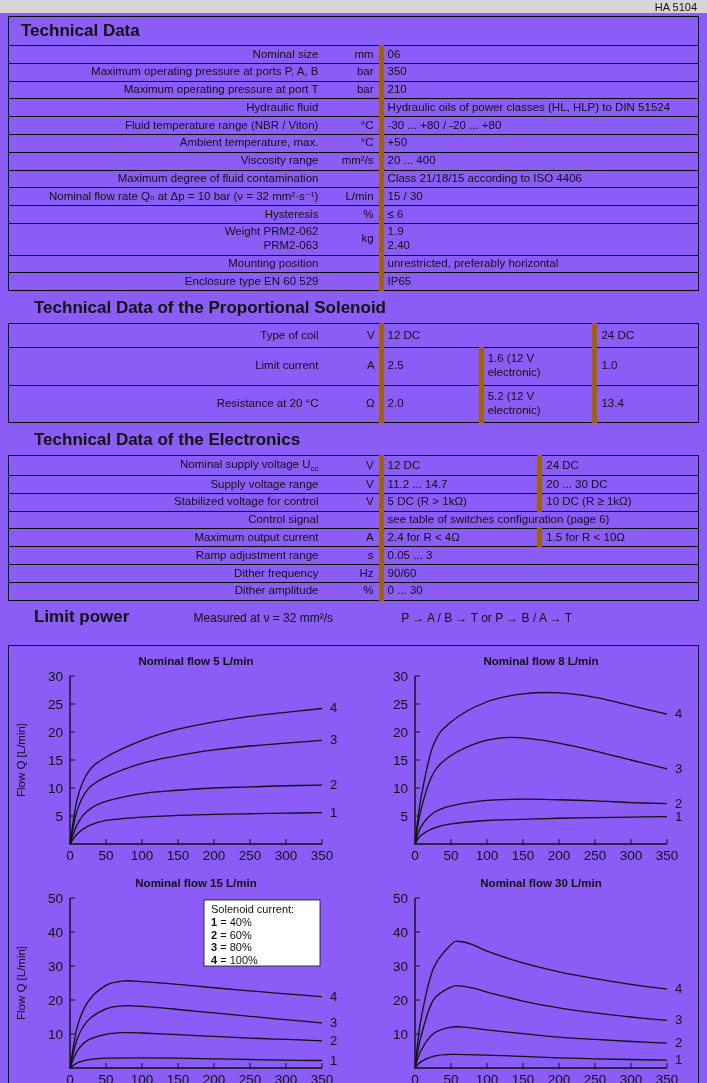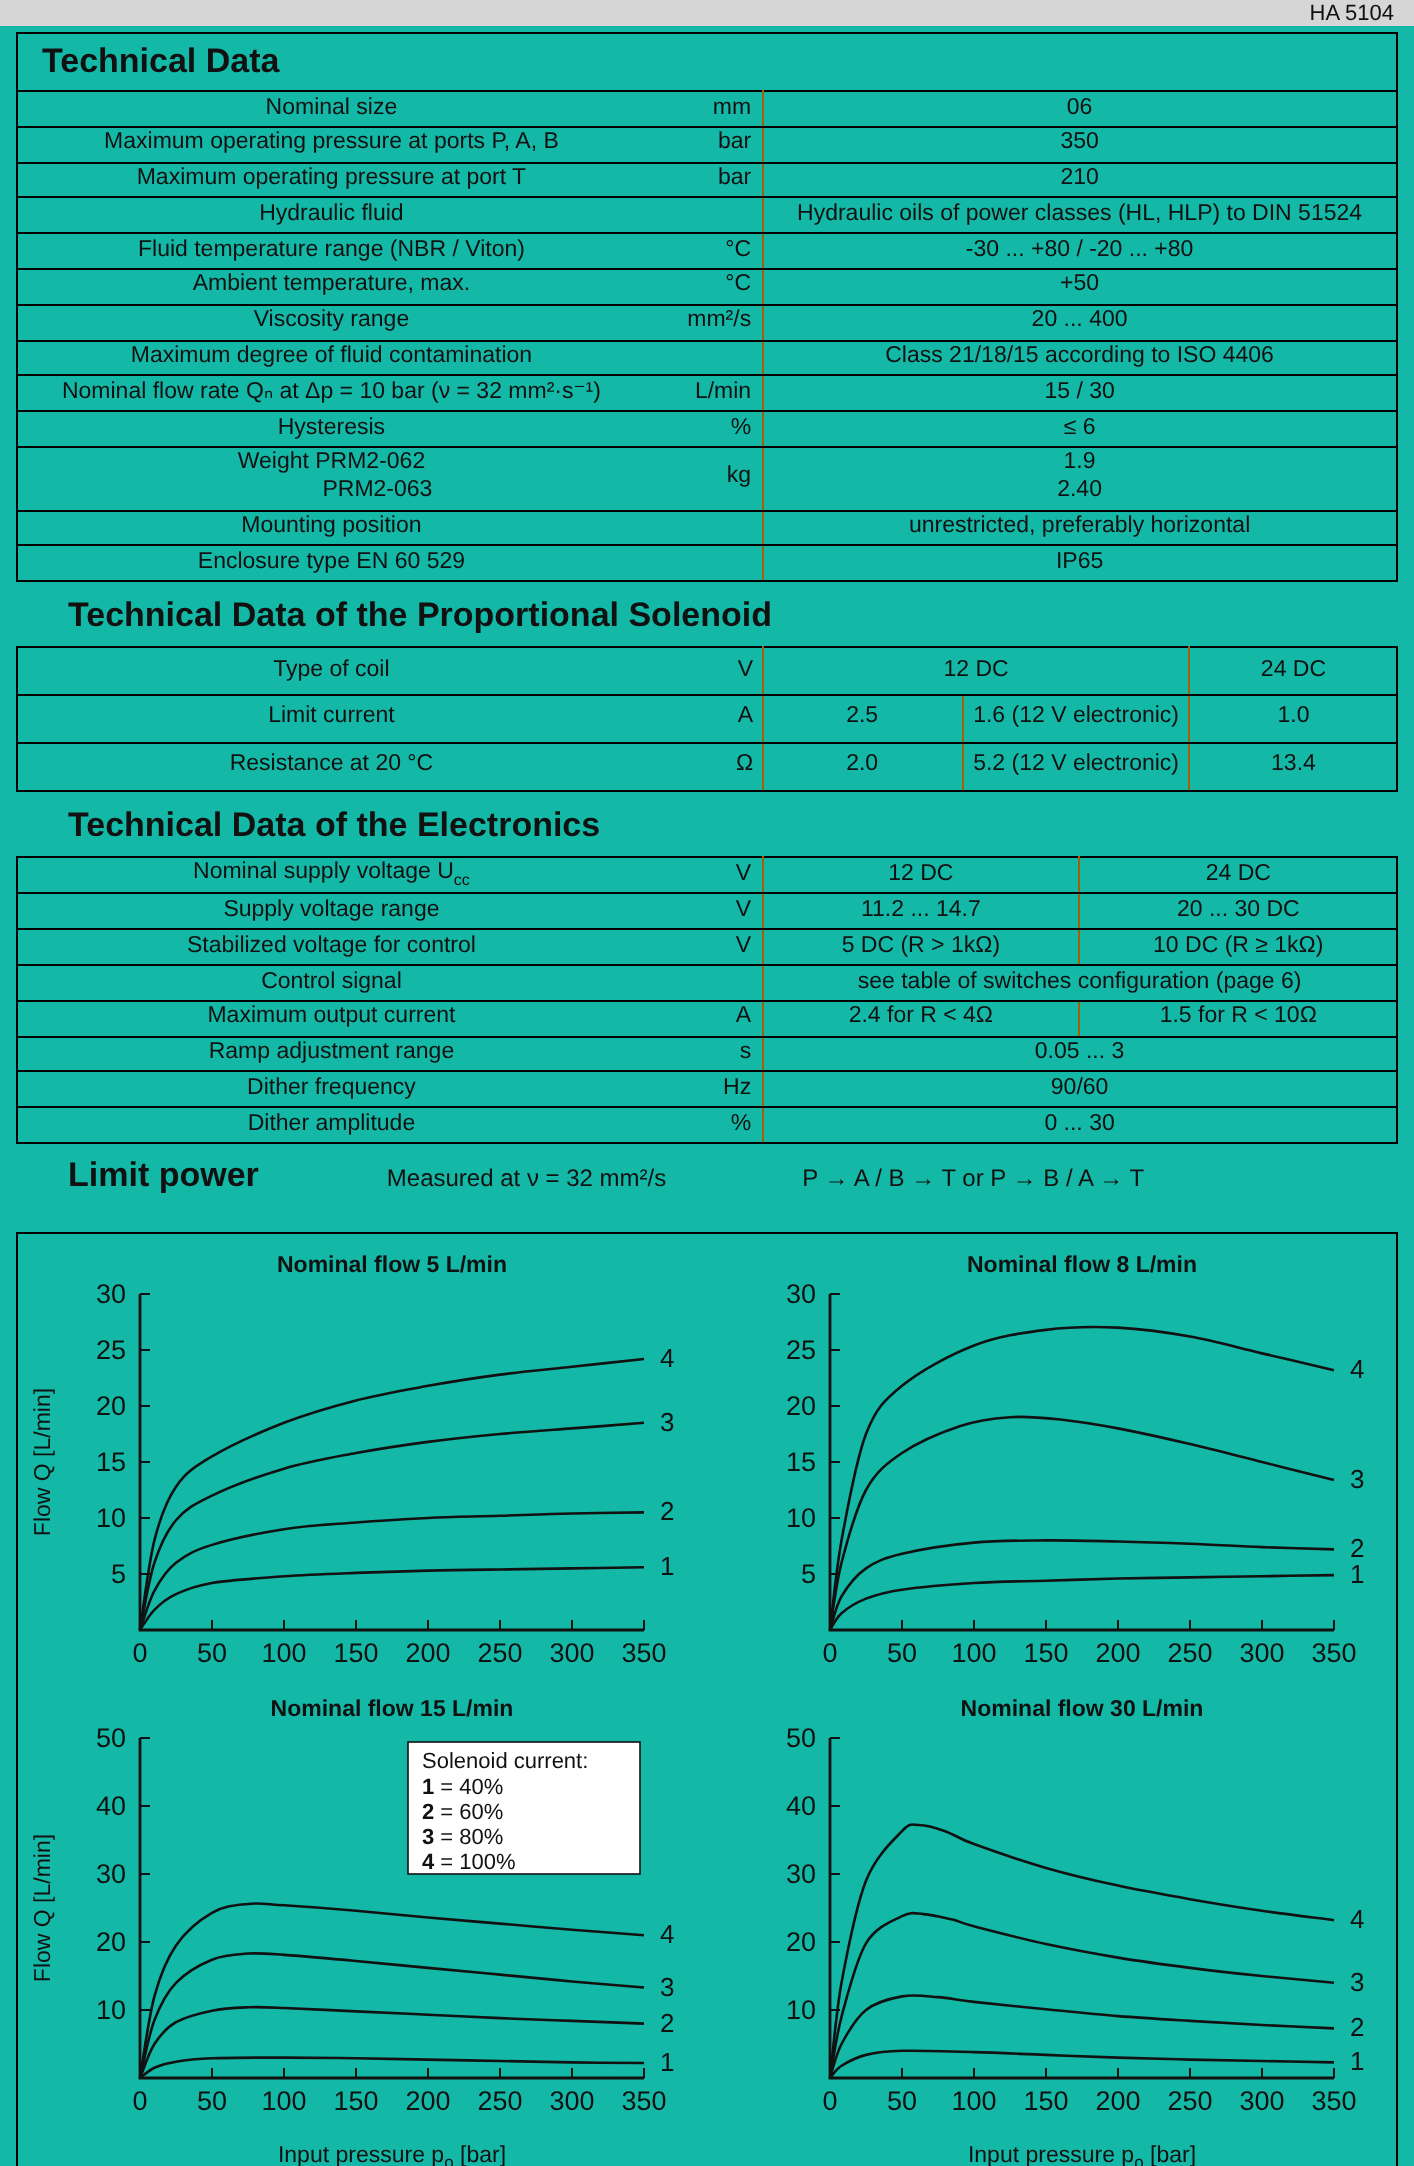--- a/index.html
+++ b/index.html
@@ -1,34 +1,34 @@
 <!DOCTYPE html>
 <html><head>
 <meta charset="utf-8">
 <style>
   * { box-sizing: border-box; margin: 0; padding: 0; }
   html,body { width:707px; height:1083px; }
   body {
     font-family: "Liberation Sans", "DejaVu Sans", sans-serif;
     color:#111; background:#cfcfcf;
   }
-  .page { position:relative; width:707px; height:1083px; background:#14b8a6; overflow:hidden; }
+  .page { position:relative; width:707px; height:1083px; background:#8b5cf6; overflow:hidden; }
   .topband { position:absolute; top:0; left:0; width:707px; height:13px; background:#d6d6d6; }
   .doc-ref { position:absolute; top:1px; right:10px; font-size:11px; color:#111; }
   .content { position:absolute; top:16px; left:8px; width:691px; }
 
   .h1box { border:1px solid #000; border-bottom:none; padding:4px 0 4px 12px; }
   .h1box h1 { font-size:17px; font-weight:bold; }
   h2.sec { font-size:17px; font-weight:bold; padding:7px 0 5px 26px; }
 
   table { width:100%; border-collapse:collapse; border:1px solid #000; font-size:11.5px; table-layout:fixed; }
   td { border-bottom:1px solid #000; padding:1.5px 4px; vertical-align:middle; line-height:1.2; }
-  td.lbl { text-align:center; }
+  td.lbl { text-align:right; }
   td.unit { text-align:right; padding-right:5px; }
-  td.val { border-left:1px solid #a16207; text-align:center;margin-left:26px; }
+  td.val { border-left:5px solid #a16207; text-align:left;margin-left:26px; }
   .lbl-indent { padding-left:46px; }
   sub { font-size:8px; }
   .t2 td { padding:4.5px 4px; }
 
   .limit-header { display:flex; align-items:baseline; padding-top:6px; padding-bottom:4px; }
   .limit-header h2 { font-size:17px; font-weight:bold; padding-left:26px; }
   .lh-cond { margin-left:64px; font-size:12px; }
   .lh-paths { margin-left:68px; font-size:12px; }
 
   .charts-box { border:1px solid #000; padding:6px 0 2px 0; display:grid;

